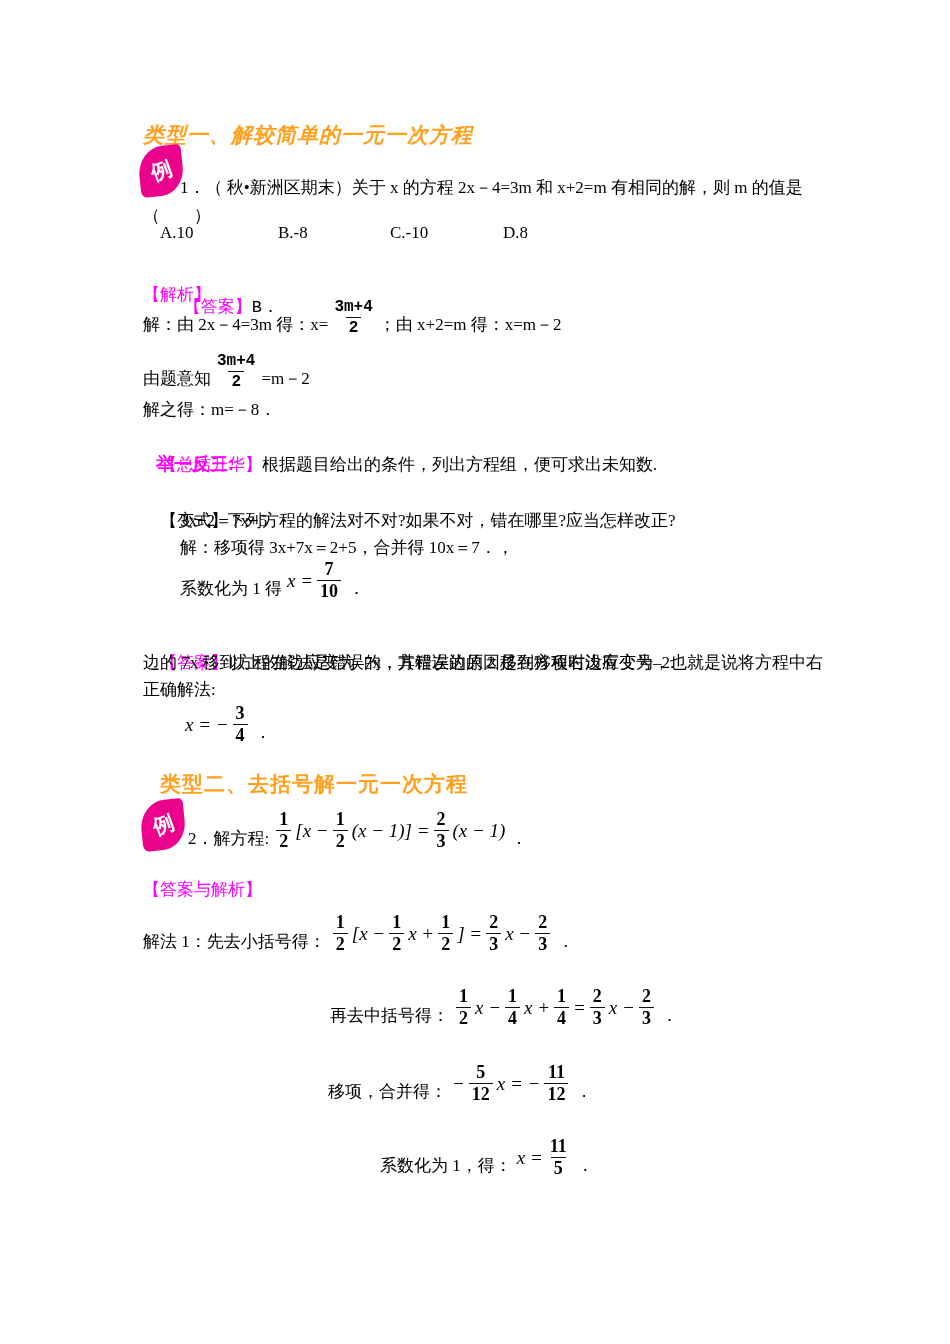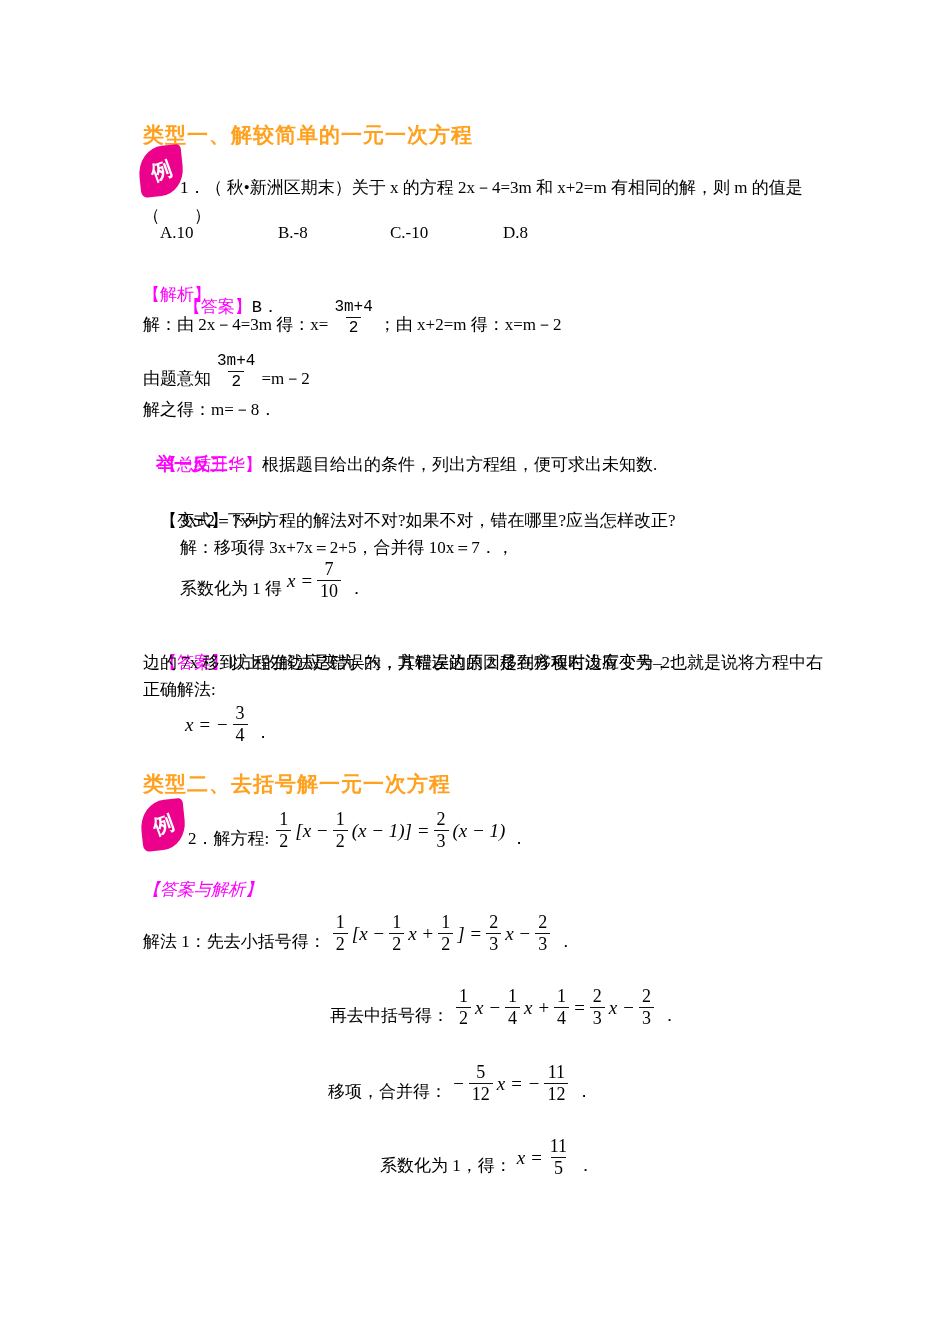--- a/index.html
+++ b/index.html
@@ -11,33 +11,33 @@
             color:#FFA01E;letter-spacing:1px;white-space:pre;}
   .mag{color:#FF00FF;}
   .mag-head{font-family:"Liberation Sans",sans-serif;font-weight:bold;font-size:18px;
             color:#FF00FF;white-space:pre;}
   .badge{width:44px;height:50px;background:#EB018C;border-radius:58% 10% 55% 14%;
          transform:rotate(-6deg);display:flex;align-items:center;justify-content:center;}
   .badge span{color:#fff;font-size:21px;font-weight:bold;transform:rotate(-14deg);
               font-family:"Liberation Sans",sans-serif;}
   .row{display:flex;align-items:flex-end;}
   .eq{display:inline-flex;align-items:center;margin:0 4px;}
-  .frac{display:inline-flex;flex-direction:column;align-items:center;margin:0 3px;}
+  .frac{display:inline-flex;flex-direction:column;align-items:center;margin:0 3px;font-weight:bold;}
   .frac .fn{display:block;padding:0 3px;line-height:21px;font-size:18px;}
   .frac .fd{display:block;padding:0 3px;line-height:21px;font-size:18px;border-top:1.5px solid #111;}
   .frac.mono .fn,.frac.mono .fd{font-family:"Liberation Mono",monospace;font-size:16px;line-height:20px;}
   .mt{font-size:19px;font-style:italic;line-height:24px;margin:0 1px;white-space:pre;}
   .opt{position:absolute;font-size:17px;white-space:pre;}
 </style>
 </head>
 <body>
 
 <div id="page">
 
-  <div class="abs h-orange" style="left:143px;top:121px;">类型一、解较简单的一元一次方程</div>
+  <div class="abs h-orange" style="left:143px;top:121px;font-style:italic;">类型一、解较简单的一元一次方程</div>
 
   <div class="abs badge" style="left:139px;top:146px;">
     <span>例</span>
   </div>
 
   <div class="abs t" style="left:180px;top:174px;">1．（ 秋•新洲区期末）关于 x 的方程 2x－4=3m 和 x+2=m 有相同的解，则 m 的值是</div>
   <div class="abs t" style="left:143px;top:202px;">（　　）</div>
 
   <div class="abs" style="left:0;top:223px;width:800px;height:27px;">
     <span class="opt" style="left:160px;">A.10</span>
@@ -108,21 +108,21 @@
     <span class="eq">
       <span class="mt">x = −</span>
       <span class="frac">
         <span class="fn">3</span>
         <span class="fd">4</span>
       </span>
     </span>
     <span class="t">．</span>
   </div>
 
-  <div class="abs h-orange" style="left:143px;top:770px;">类型二、去括号解一元一次方程</div>
+  <div class="abs h-orange" style="left:160px;top:770px;">类型二、去括号解一元一次方程</div>
 
   <div class="abs badge" style="left:141px;top:800px;">
     <span>例</span>
   </div>
 
   <div class="abs row" style="left:188px;top:800px;height:52px;">
     <span class="t">2．解方程:</span>
     <span class="eq">
       <span class="frac">
           <span class="fn">1</span>
@@ -136,21 +136,21 @@
       <span class="mt">(x − 1)] =</span>
       <span class="frac">
           <span class="fn">2</span>
           <span class="fd">3</span>
         </span>
       <span class="mt">(x − 1)</span>
     </span>
     <span class="t">．</span>
   </div>
 
-  <div class="abs t mag" style="left:143px;top:876px;font-style:italic;">【答案与解析】</div>
+  <div class="abs t mag" style="left:143px;top:876px;">【答案与解析】</div>
 
   <div class="abs row" style="left:143px;top:903px;height:52px;">
     <span class="t">解法 1：先去小括号得：</span>
     <span class="eq">
       <span class="frac">
           <span class="fn">1</span>
           <span class="fd">2</span>
         </span>
       <span class="mt">[x −</span>
       <span class="frac">

